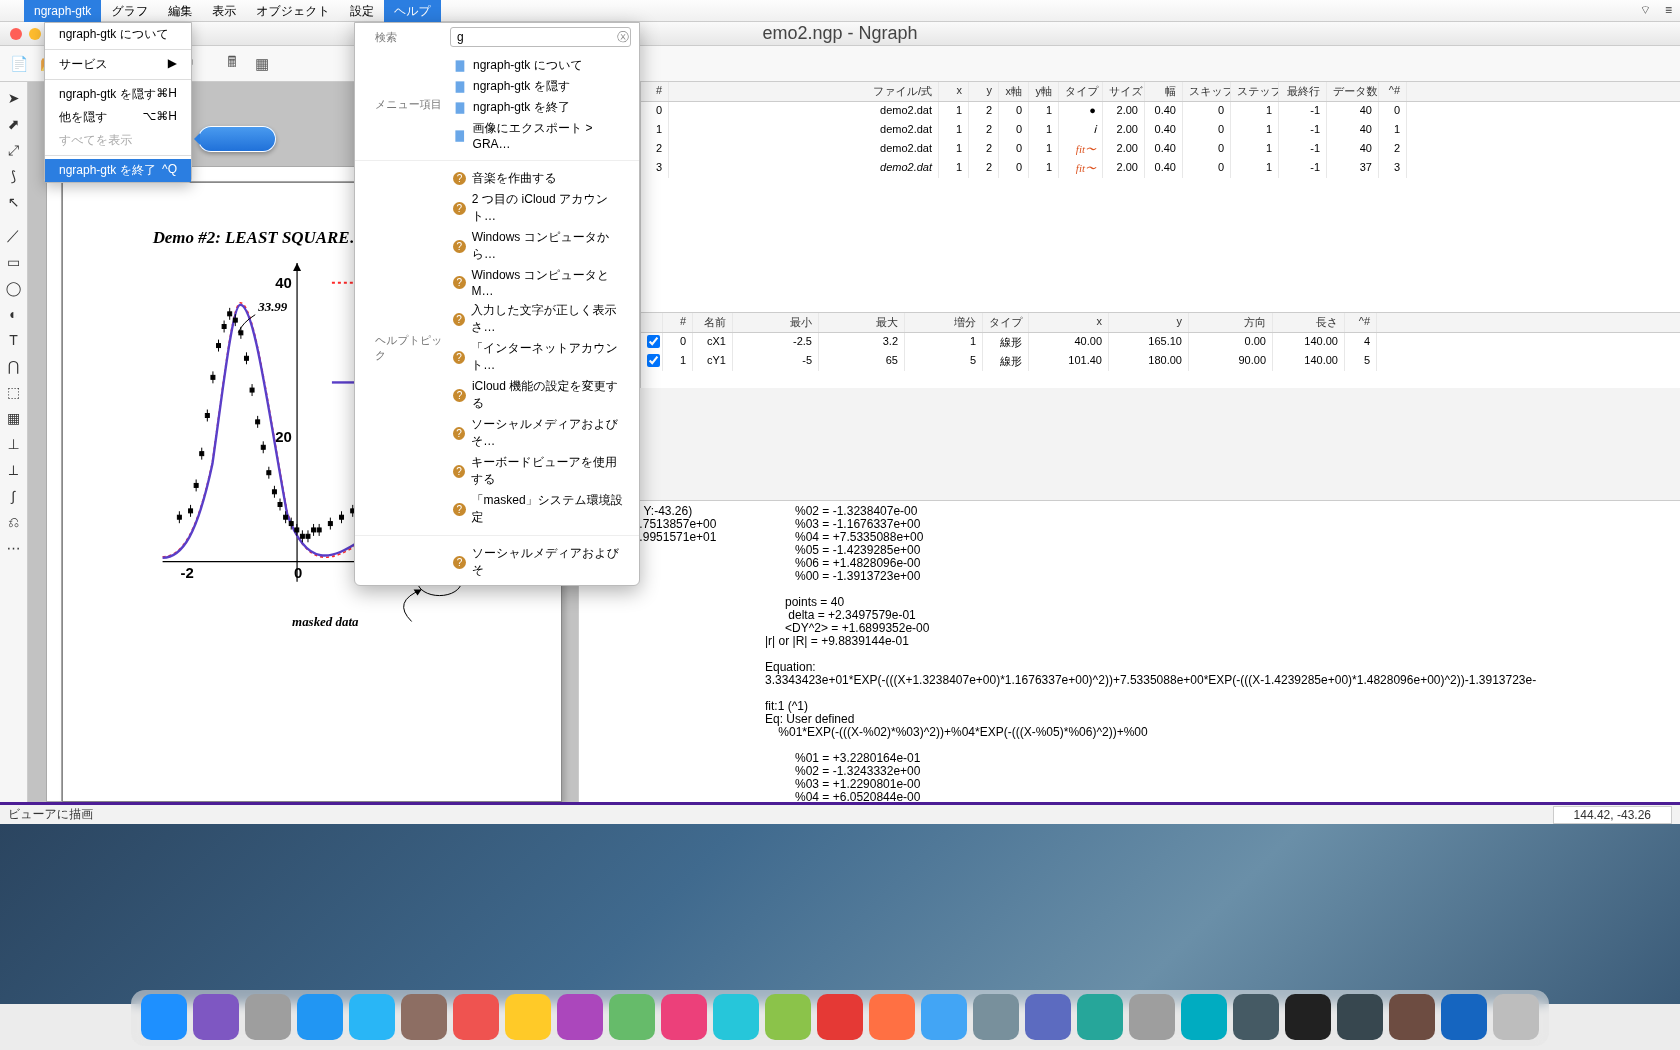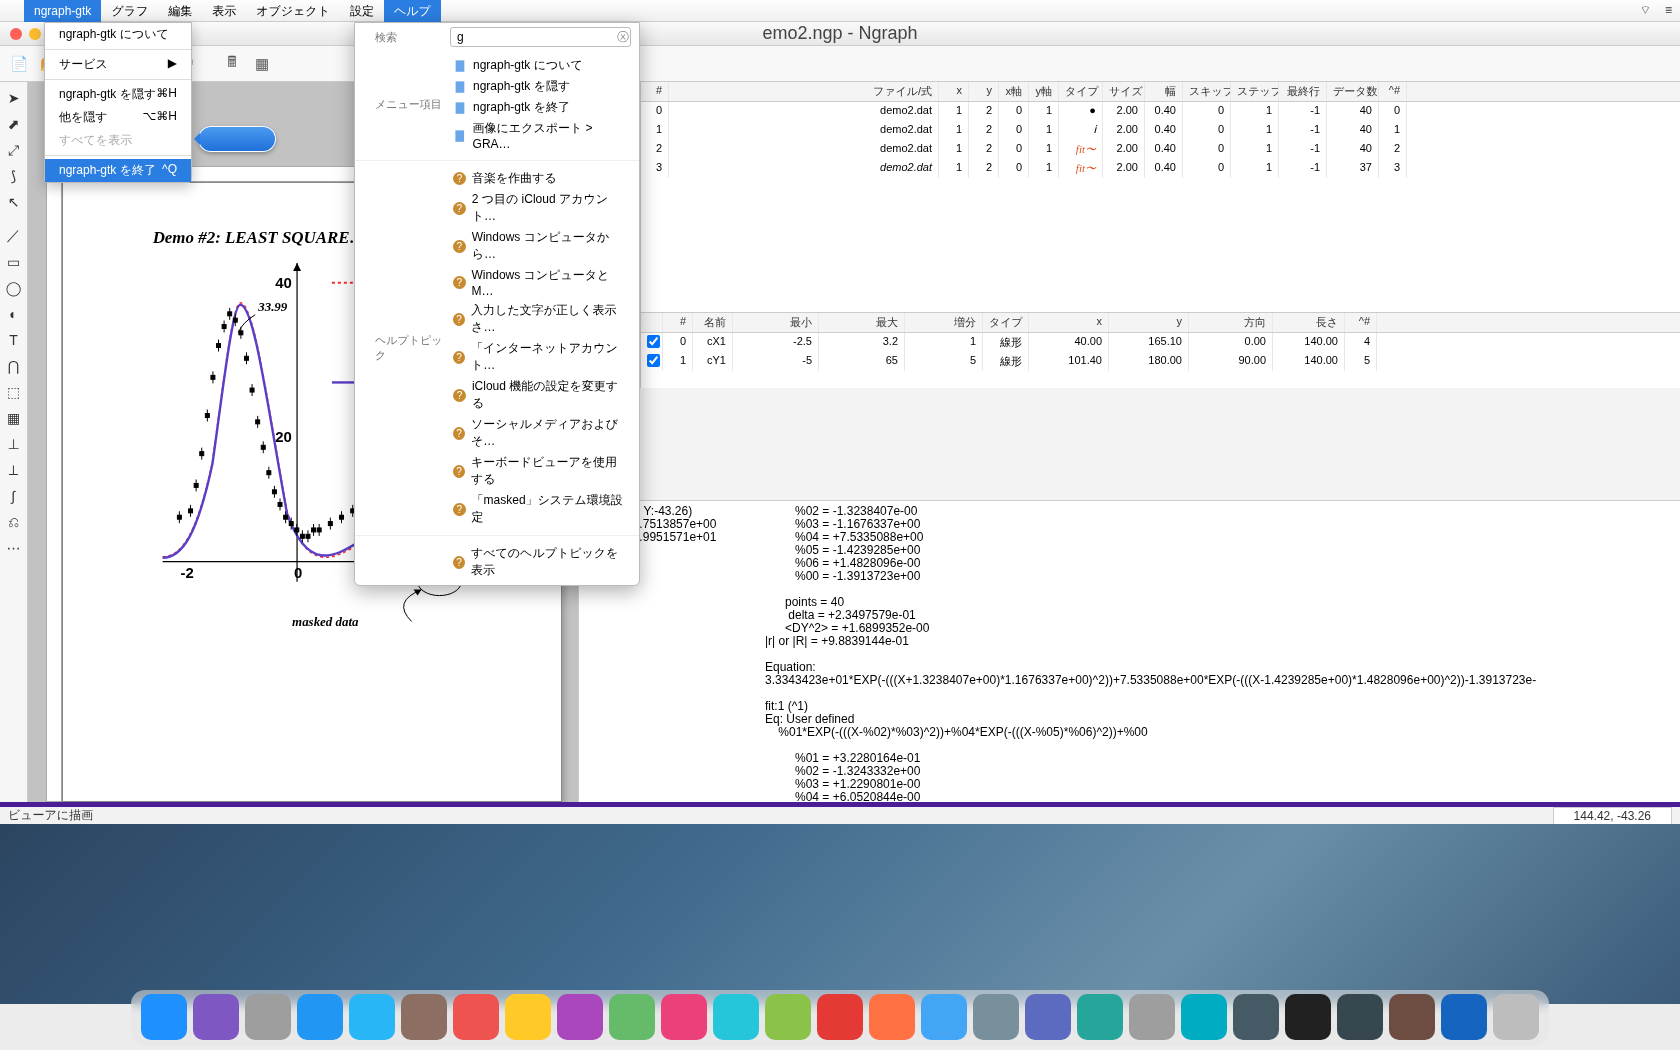--- a/index.html
+++ b/index.html
@@ -74,21 +74,21 @@
 .ax-ck{width:22px;text-align:center}.ax-idx{width:30px}.ax-nm{width:40px;text-align:left}.ax-min{width:86px}.ax-max{width:86px}.ax-inc{width:78px}.ax-tp{width:46px;text-align:left}.ax-x{width:80px}.ax-y{width:80px}.ax-dir{width:84px}.ax-len{width:72px}.ax-hat{width:32px}
 
 
 .midbtns { position:absolute; left:584px; top:300px; width:30px; }
 .midbtns div { width:24px; height:24px; border:1px solid #bbb; background:#f6f6f6; margin-bottom:10px; border-radius:3px; display:flex; align-items:center; justify-content:center; font-size:13px; }
 
 
 .console { position:absolute; left:578px; top:478px; right:0; height:322px; background:#fff; border-top:1px solid #ccc; border-left:1px solid #ccc; font:11px/13px Menlo,monospace; color:#000; padding:4px 6px; white-space:pre; overflow:hidden; }
 
 
-.status { position:absolute; left:0; bottom:0; right:0; height:22px; background:#f2f2f2; border-top:5px solid #4c1d95; display:flex; align-items:center; padding:0 8px; font-size:11px; color:#333; }
+.status { position:absolute; left:0; bottom:0; right:0; height:22px; background:#f2f2f2; border-top:3px solid #4c1d95; display:flex; align-items:center; padding:0 8px; font-size:11px; color:#333; }
 .status .coord { margin-left:auto; border:1px solid #ccc; padding:1px 20px; background:#fff; }
 
 
 .wall { position:absolute; left:0; top:824px; right:0; height:180px; background:linear-gradient(135deg,#2b4560,#406a8e 40%,#6a8fa8 70%,#3b5b78); }
 
 
 .dock { position:absolute; left:50%; bottom:4px; transform:translateX(-50%); height:56px; display:flex; gap:6px; padding:4px 10px; background:rgba(230,230,230,.55); border-radius:14px; backdrop-filter:blur(6px); }
 .dock .app { width:46px; height:46px; border-radius:10px; display:flex; align-items:center; justify-content:center; font-size:22px; color:#fff; }
 </style>
 </head>
@@ -209,21 +209,21 @@
           <span class="q">?</span>
           <span>「masked」システム環境設定</span>
         </div>
       </div>
   </div>
   <div class="sep"></div>
   <div class="row">
       <span class="sect"></span>
       <div class="item">
         <span class="q">?</span>
-        <span>すべてのヘルプトピックを表示</span>
+        <span>ソーシャルメディアおよびそ</span>
       </div>
     </div>
 </div>
 
 <div class="window">
   <div class="titlebar">
     <div class="tlights">
       <div class="dot r"></div>
       <div class="dot y"></div>
       <div class="dot g"></div>

